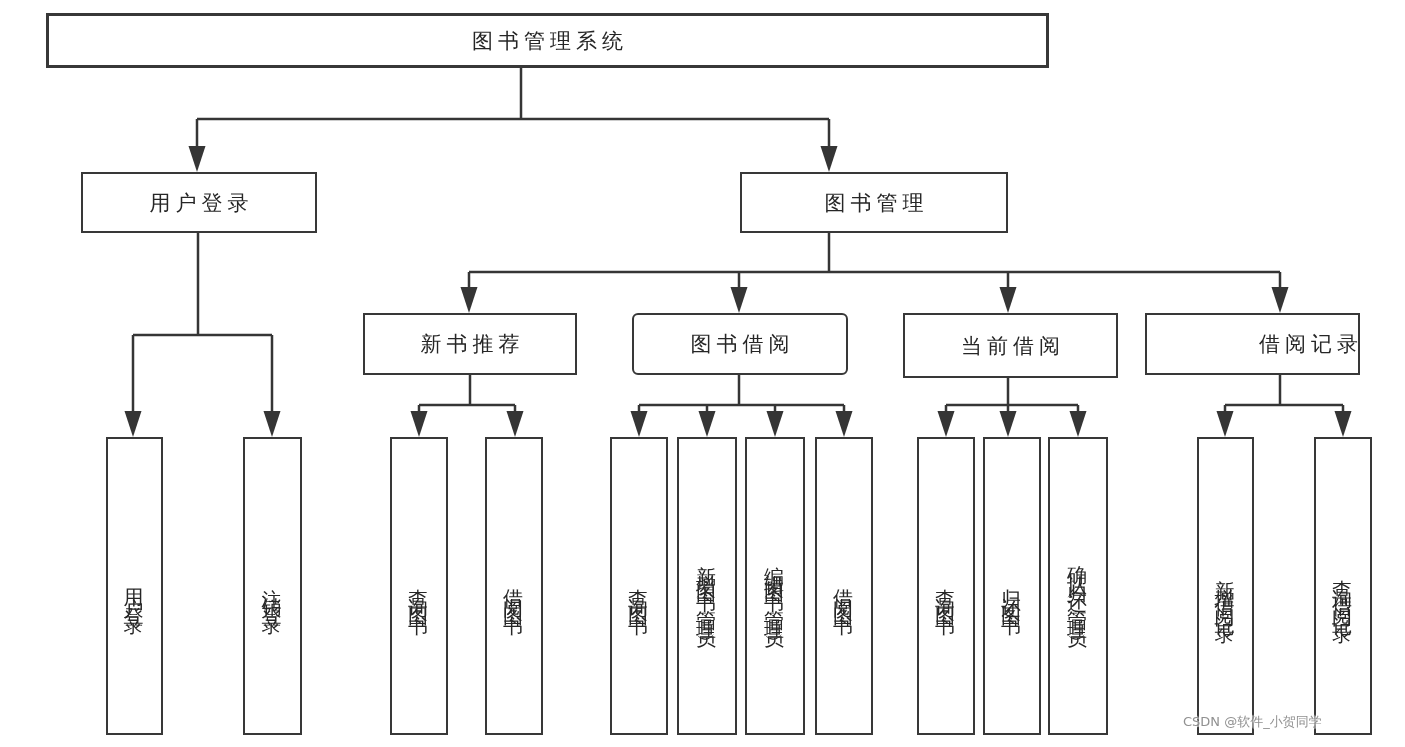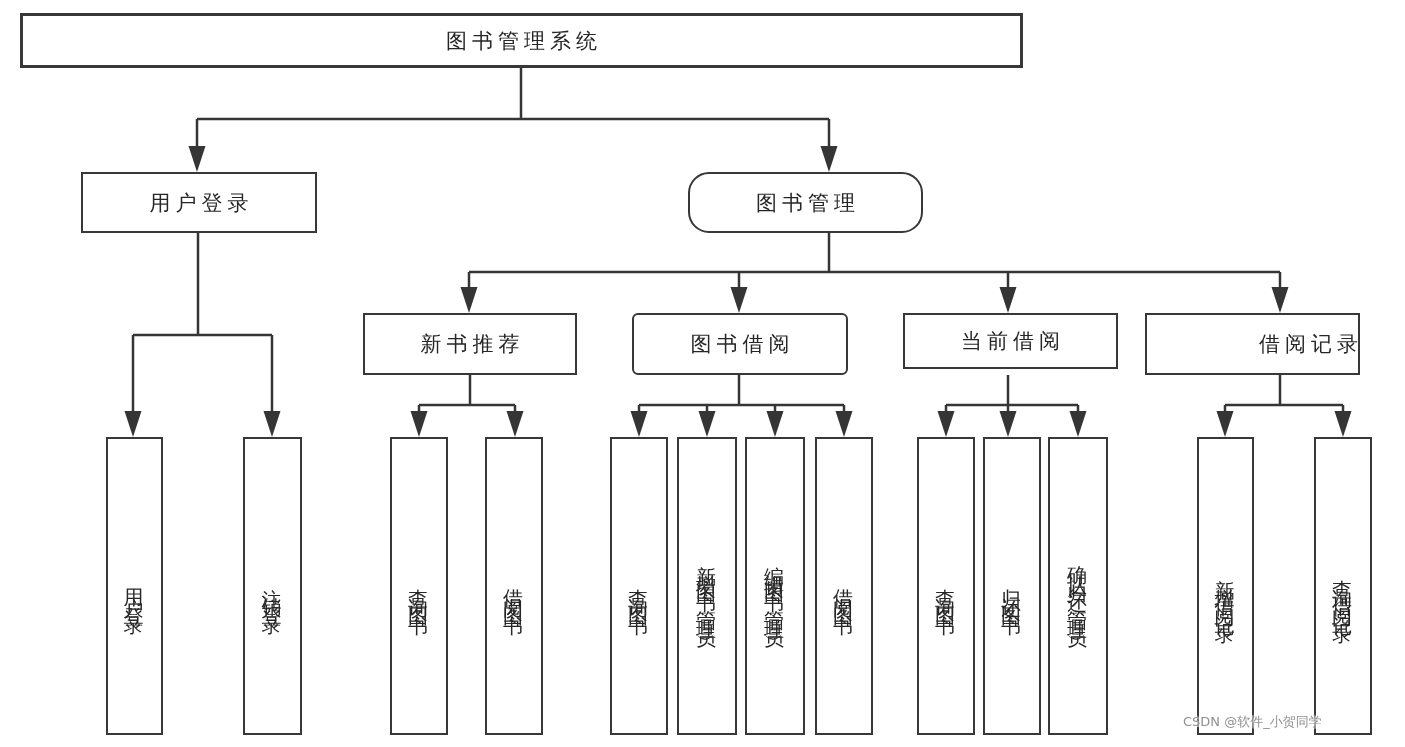--- a/index.html
+++ b/index.html
@@ -19,21 +19,21 @@
     position: absolute;
     box-sizing: border-box;
     background: #ffffff;
     border: 2px solid #383838;
     display: flex;
     align-items: center;
     justify-content: center;
     color: #262626;
     z-index: 1;
   }
-  .root-box  { border-width: 3px; }
+  .root-box  { border-width: 3px; margin-left: 26px; }
   .h-label { font-size: 21px; white-space: nowrap; }
   .h-label span { letter-spacing: 5px; margin-right: -5px; }
   .v-label span {
     writing-mode: vertical-rl;
     text-orientation: mixed;
     font-size: 20px;
     letter-spacing: 9px;
     margin-bottom: -9px;
     white-space: nowrap;
   }
@@ -97,31 +97,31 @@
   </g>
 </svg>
 
 <div class="box root-box h-label" style="left:20px; top:13px; width:1003px; height:55px;">
   <span>图书管理系统</span>
 </div>
 
 <div class="box h-label" style="left:81px; top:172px; width:236px; height:61px;">
   <span>用户登录</span>
 </div>
-<div class="box h-label" style="left:688px; top:172px; width:235px; height:61px;border-radius:21px;">
+<div class="box h-label" style="left:740px; top:172px; width:268px; height:61px;">
   <span>图书管理</span>
 </div>
 
 <div class="box h-label" style="left:363px; top:313px; width:214px; height:62px;">
   <span>新书推荐</span>
 </div>
 <div class="box h-label" style="left:632px; top:313px; width:216px; height:62px;border-radius:6px;">
   <span>图书借阅</span>
 </div>
-<div class="box h-label" style="left:903px; top:313px; width:215px; height:56px;">
+<div class="box h-label" style="left:903px; top:313px; width:215px; height:65px;">
   <span>当前借阅</span>
 </div>
 <div class="box h-label" style="left:1145px; top:313px; width:215px; height:62px;justify-content:flex-end;">
   <span>借阅记录</span>
 </div>
 
 <div class="box v-label" style="left:106px; top:437px; width:57px; height:298px;">
   <span>用户登录</span>
 </div>
 <div class="box v-label" style="left:243px; top:437px; width:59px; height:298px;">

